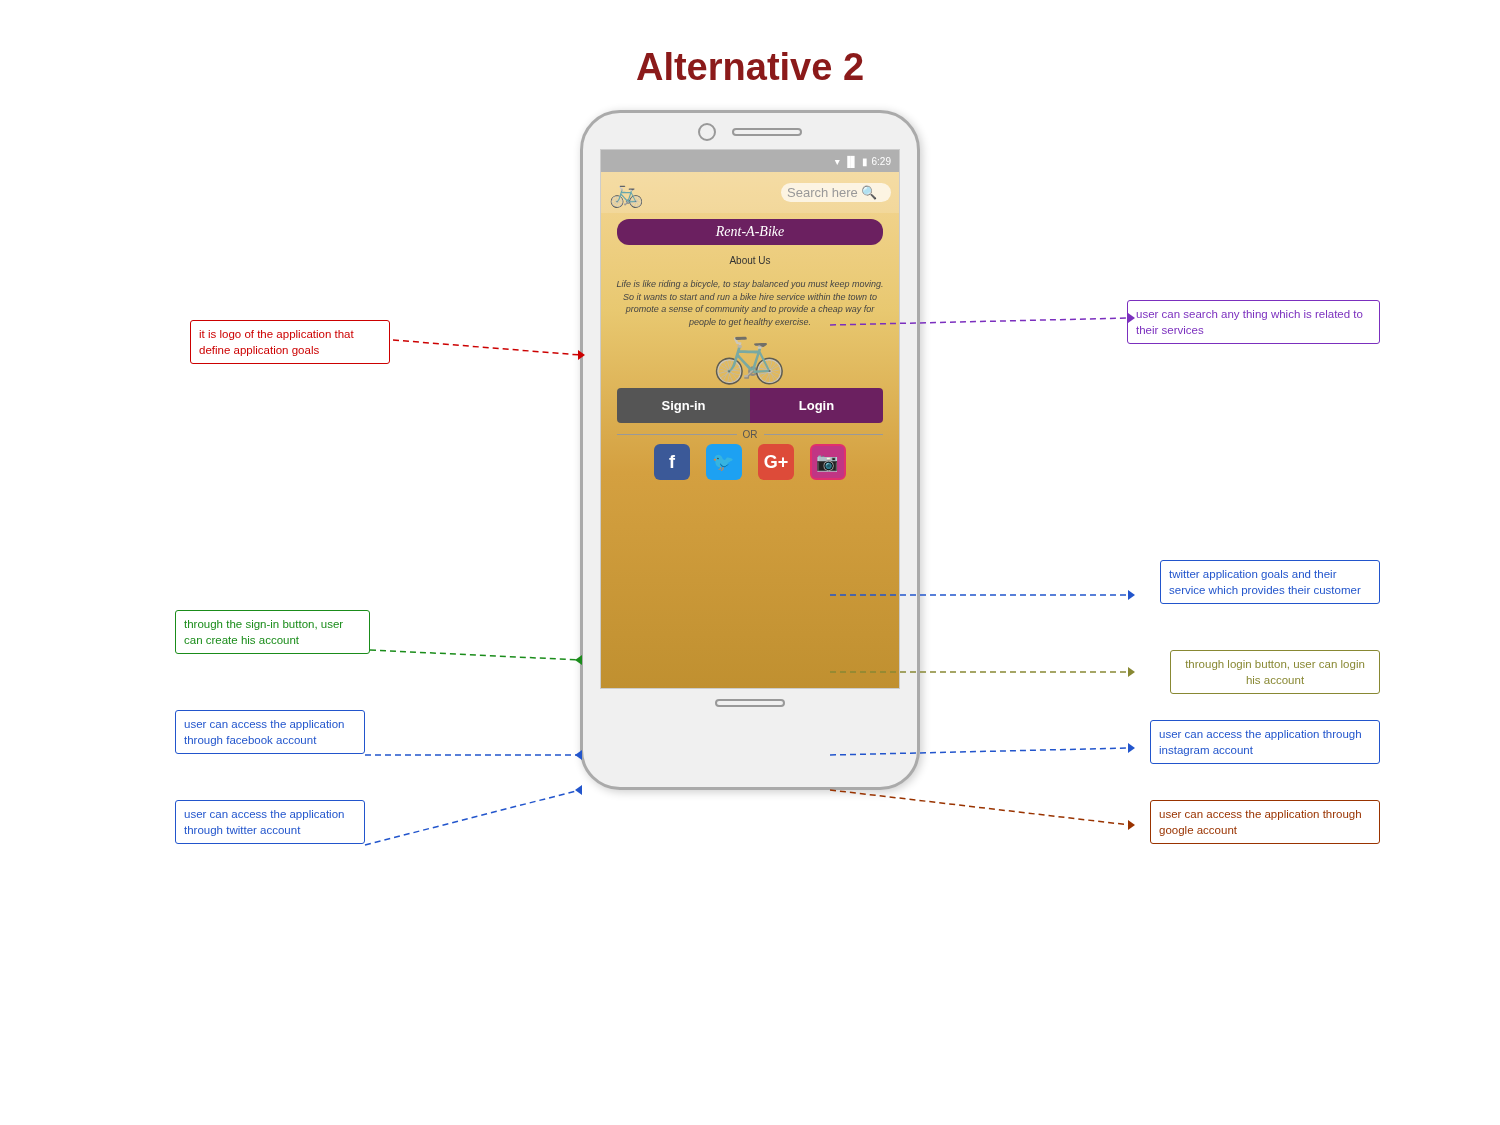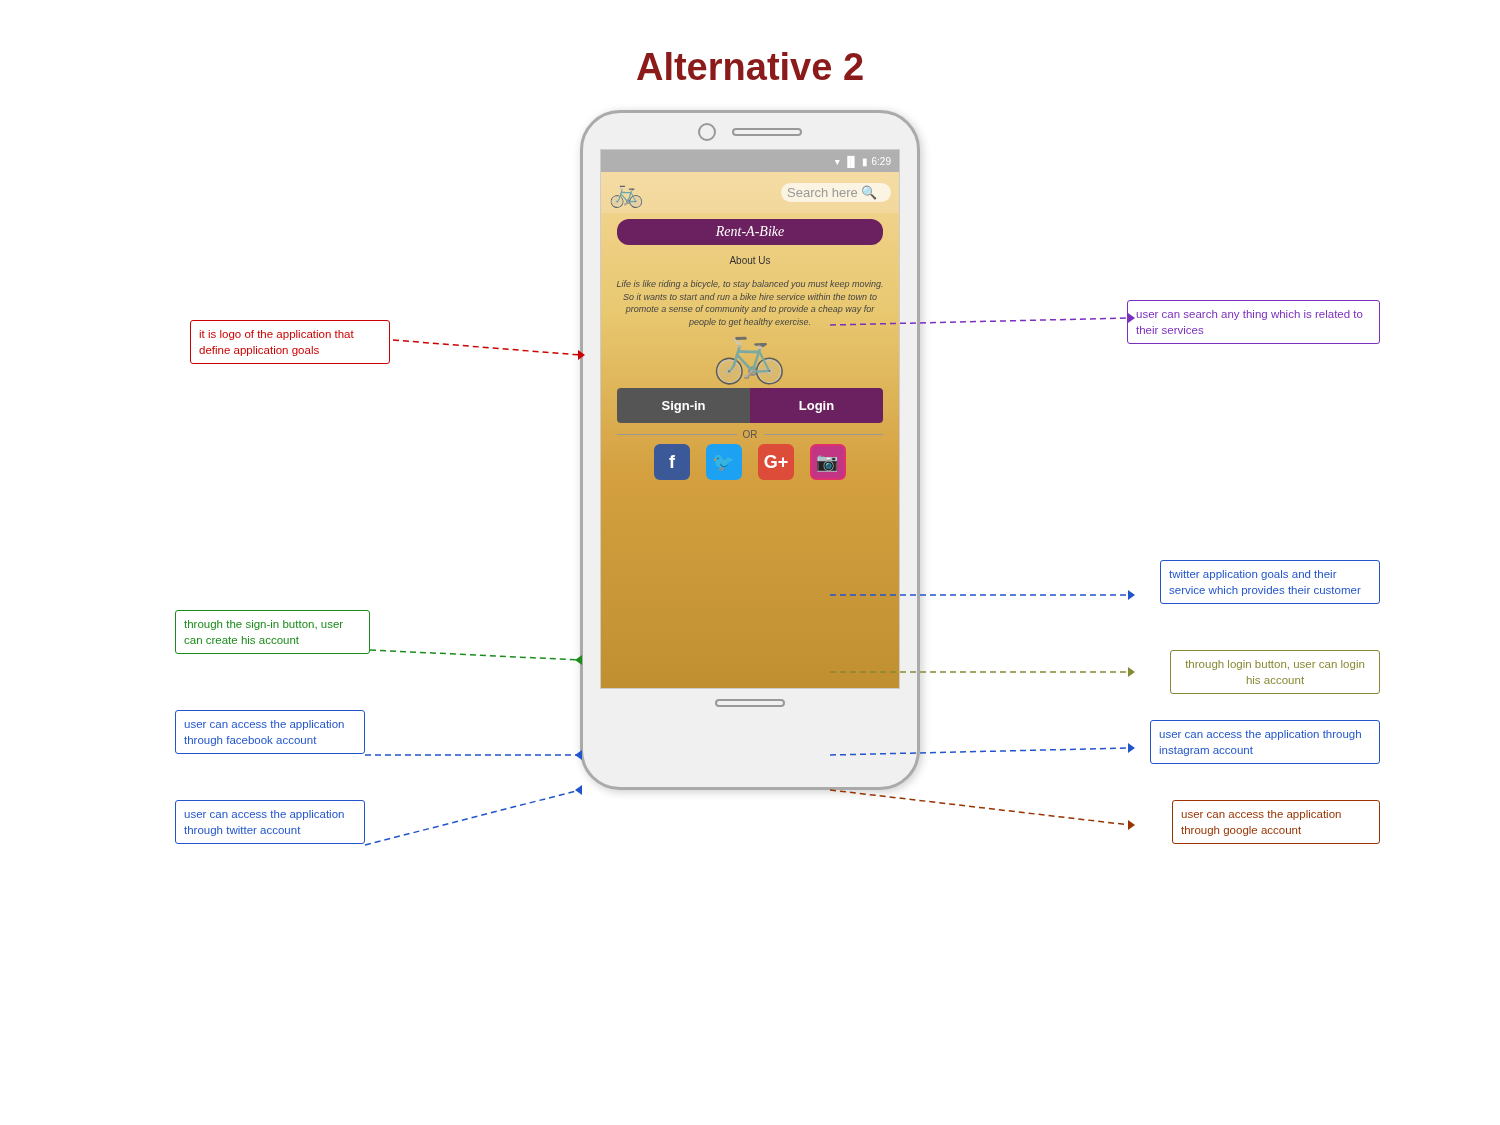--- a/index.html
+++ b/index.html
@@ -349,21 +349,21 @@
   <span>user can access the application
 through instagram account</span>
 </div>
 
 <div class="annotation ann-blue" style="left: 175px; top: 800px; width: 190px;">
   <span>user can access the
 application through
 twitter account</span>
 </div>
 
-<div class="annotation ann-dark-red" style="right: 120px; top: 800px; width: 208px;">
+<div class="annotation ann-dark-red" style="right: 120px; top: 800px; width: 230px;">
   <span>user can access the application
 through google account</span>
 </div>
 
 <svg class="svg-lines">
 
   <line x1="393" y1="340" x2="580" y2="355" stroke="#cc0000" stroke-width="1.5" stroke-dasharray="6,4"></line>
   <polygon points="578,350 585,355 578,360" fill="#cc0000"></polygon>
 
   <line x1="830" y1="325" x2="1130" y2="318" stroke="#7B2FBE" stroke-width="1.5" stroke-dasharray="6,4"></line>

